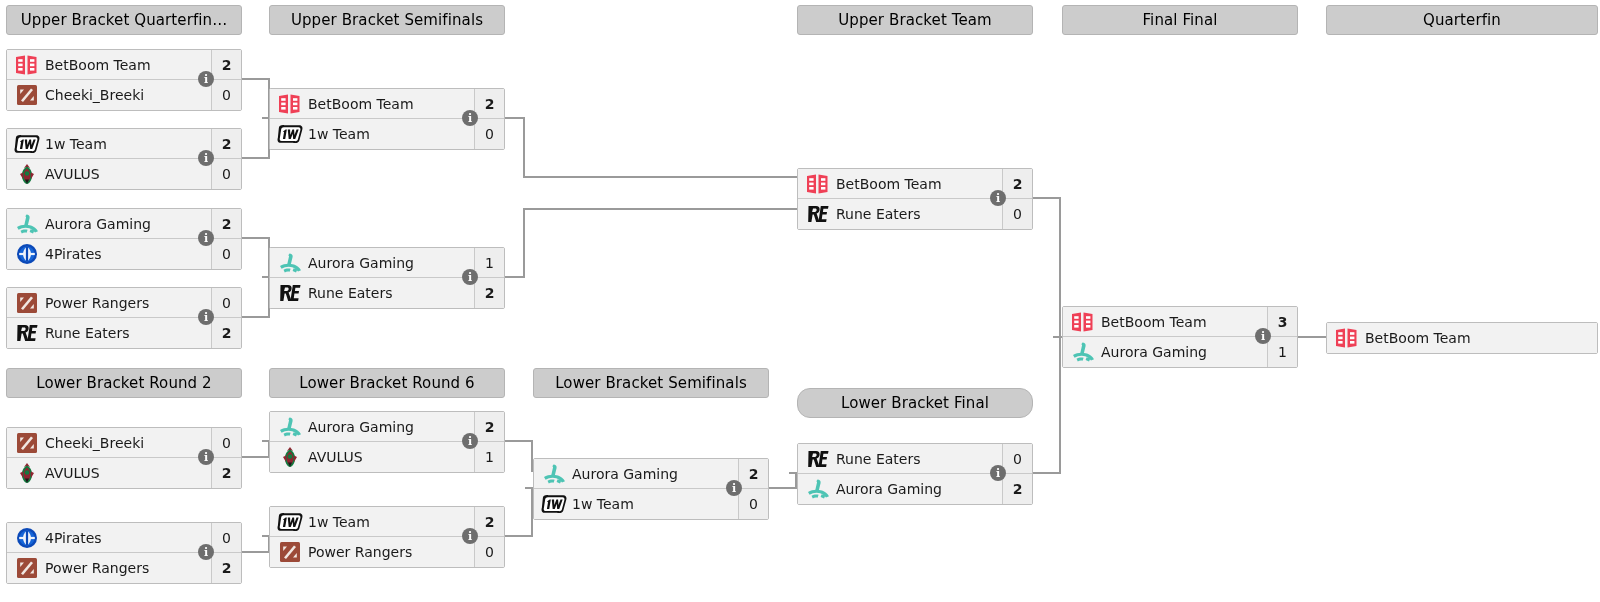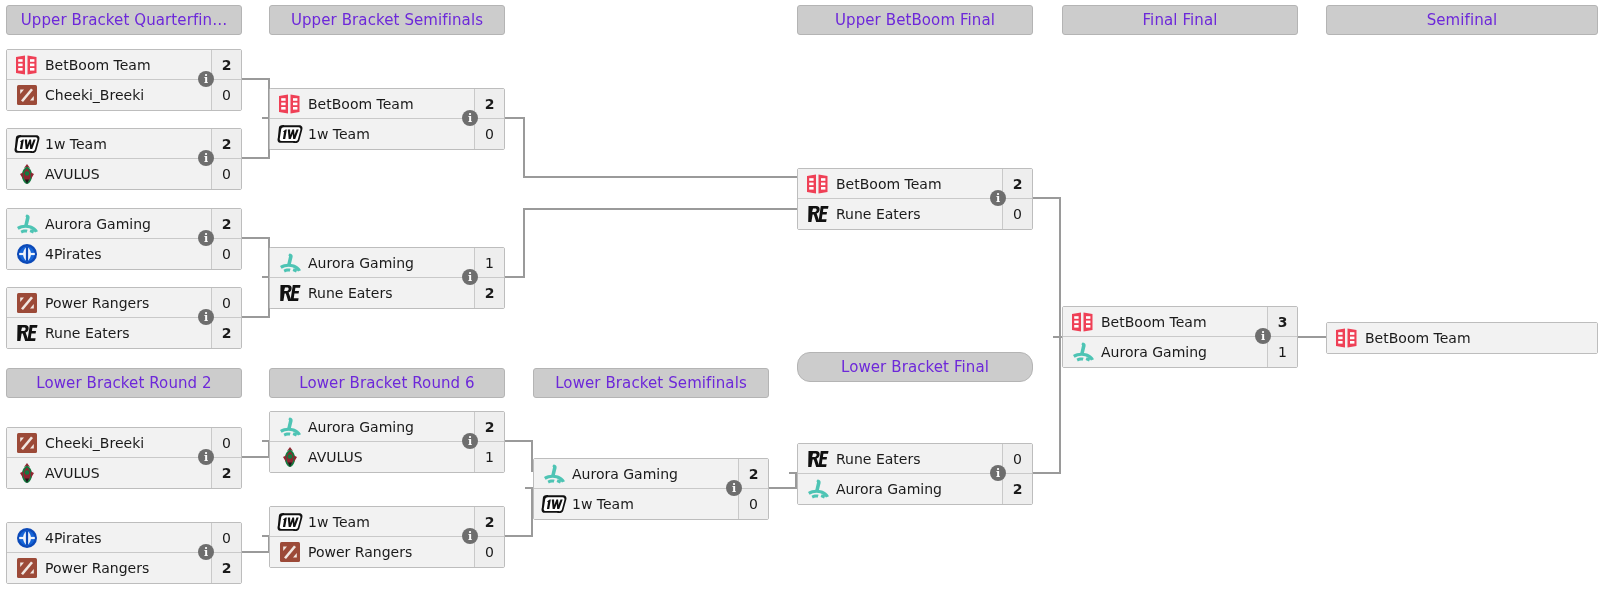--- a/index.html
+++ b/index.html
@@ -20,21 +20,21 @@
   .round-header {
     position: absolute;
     height: 30px;
     background: #cccccc;
     border: 1px solid #b4b4b4;
     border-radius: 3px;
     display: flex;
     align-items: center;
     justify-content: center;
     font-size: 15px;
-    color: #6d28d9;
+    color: #000000;
     white-space: nowrap;
     overflow: hidden;
     letter-spacing: .1px;
   }
 
   
   .conn {
     position: absolute;
     background: #9a9a9a;
   }
@@ -116,27 +116,27 @@
     user-select: none;
   }
 </style>
 </head>
 <body>
 
 <div id="stage">
   <div id="headers-layer">
       <div class="round-header" style="left: 6px; top: 5px; width: 236px;">Upper Bracket Quarterfin…</div>
       <div class="round-header" style="left: 269px; top: 5px; width: 236px;">Upper Bracket Semifinals</div>
-      <div class="round-header" style="left: 797px; top: 5px; width: 236px;">Upper BetBoom Final</div>
+      <div class="round-header" style="left: 797px; top: 5px; width: 236px;">Upper Bracket Team</div>
       <div class="round-header" style="left: 1062px; top: 5px; width: 236px;">Final Final</div>
-      <div class="round-header" style="left: 1326px; top: 5px; width: 272px;">Semifinal</div>
+      <div class="round-header" style="left: 1326px; top: 5px; width: 272px;">Quarterfin</div>
       <div class="round-header" style="left: 6px; top: 368px; width: 236px;">Lower Bracket Round 2</div>
       <div class="round-header" style="left: 269px; top: 368px; width: 236px;">Lower Bracket Round 6</div>
       <div class="round-header" style="left: 533px; top: 368px; width: 236px;">Lower Bracket Semifinals</div>
-      <div class="round-header" style="left: 797px; top: 352px; width: 236px; border-radius: 13px;">Lower Bracket Final</div>
+      <div class="round-header" style="left: 797px; top: 388px; width: 236px; border-radius: 13px;">Lower Bracket Final</div>
     </div>
   <div id="conn-layer">
       <div class="conn h" style="left: 242px; top: 78px; width: 28px; height: 2px;"></div>
       <div class="conn v" style="left: 268px; top: 78px; width: 2px; height: 81px;"></div>
       <div class="conn h" style="left: 242px; top: 157px; width: 28px; height: 2px;"></div>
       <div class="conn h" style="left: 262px; top: 117px; width: 10px; height: 2px;"></div>
       <div class="conn h" style="left: 242px; top: 237px; width: 28px; height: 2px;"></div>
       <div class="conn v" style="left: 268px; top: 237px; width: 2px; height: 81px;"></div>
       <div class="conn h" style="left: 242px; top: 316px; width: 28px; height: 2px;"></div>
       <div class="conn h" style="left: 262px; top: 276px; width: 10px; height: 2px;"></div>

